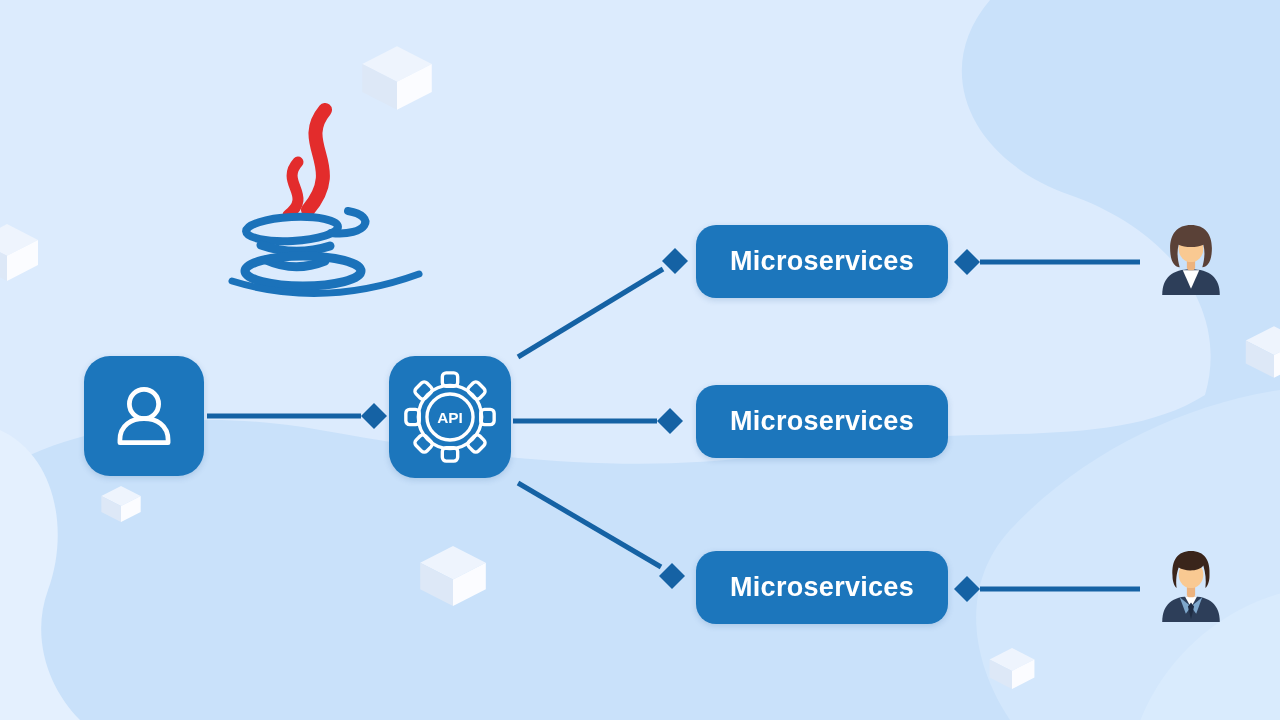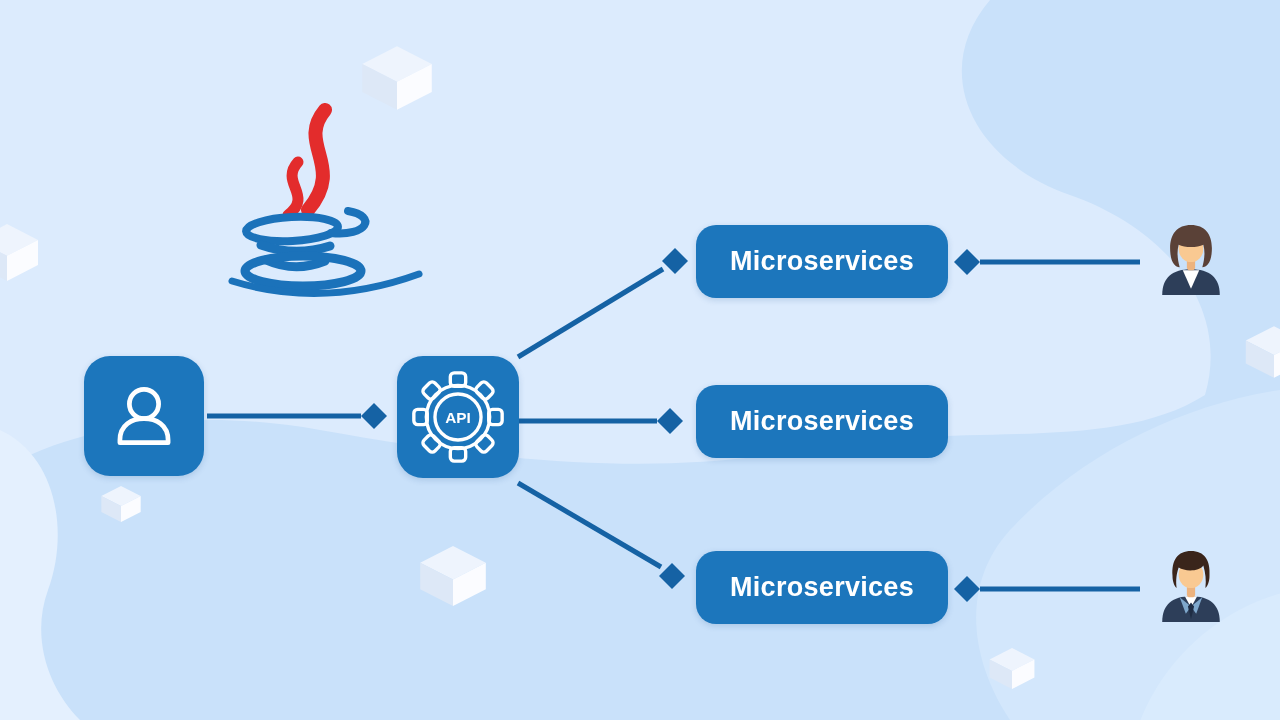--- a/index.html
+++ b/index.html
@@ -5,21 +5,21 @@
   html,body{margin:0;padding:0;}
   body{width:1280px;height:720px;overflow:hidden;font-family:"Liberation Sans",sans-serif;}
   .canvas{position:relative;width:1280px;height:720px;background:#c9e1fa;overflow:hidden;}
   .layer{position:absolute;left:0;top:0;width:1280px;height:720px;pointer-events:none;}
   .abs{position:absolute;}
 
   
   .node{position:absolute;background:#1c76bc;display:flex;align-items:center;justify-content:center;
         box-shadow:0 2px 6px rgba(20,80,140,0.18);}
   .node-client{left:84px;top:356px;width:120px;height:120px;border-radius:26px;}
-  .node-api{left:389px;top:356px;width:122px;height:122px;border-radius:26px;margin-left:8px;}
+  .node-api{left:389px;top:356px;width:122px;height:122px;border-radius:26px;}
   .ms-node{left:696px;width:252px;height:73px;border-radius:20px;}
   .ms-1{top:225px;} .ms-2{top:385px;} .ms-3{top:551px;}
   .ms-label{color:#ffffff;font-weight:bold;font-size:27px;letter-spacing:0.3px;}
 
   .java-logo{left:228px;top:103px;width:195px;height:200px;}
   .avatar{width:66px;height:74px;}
   .avatar-female{left:1158px;top:221px;}
   .avatar-male{left:1158px;top:548px;}
 
   svg text{font-family:"Liberation Sans",sans-serif;}

